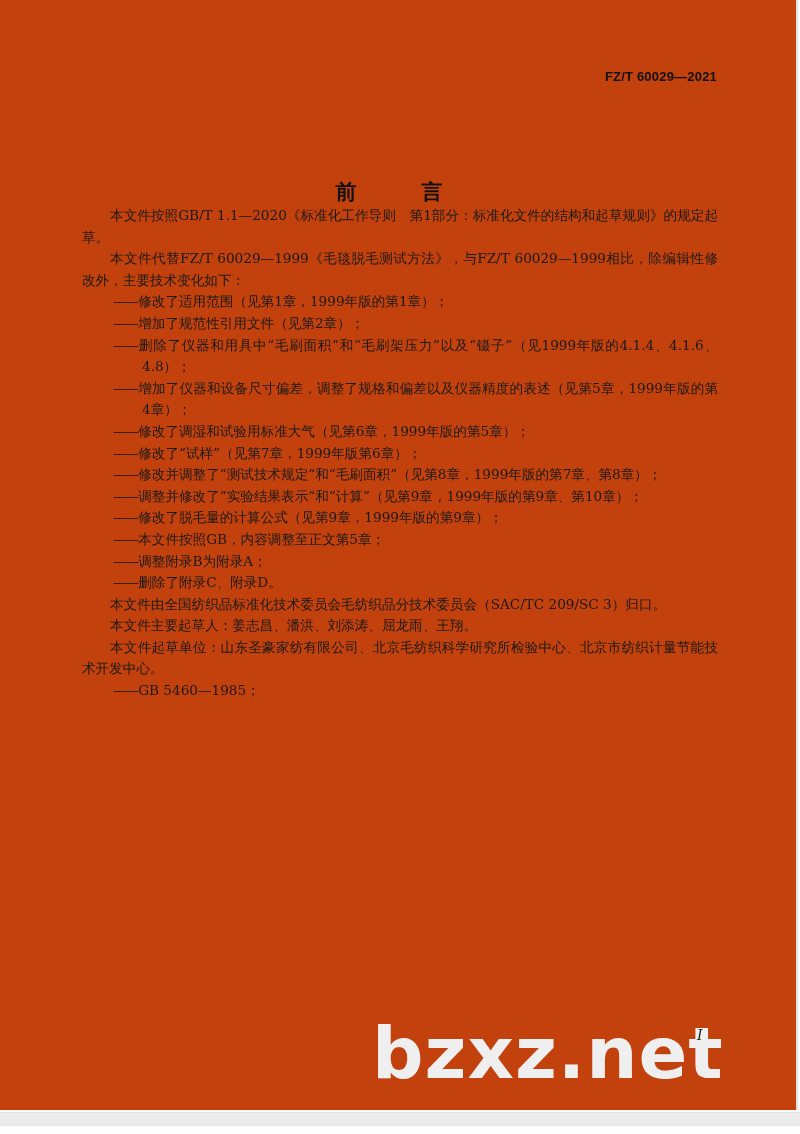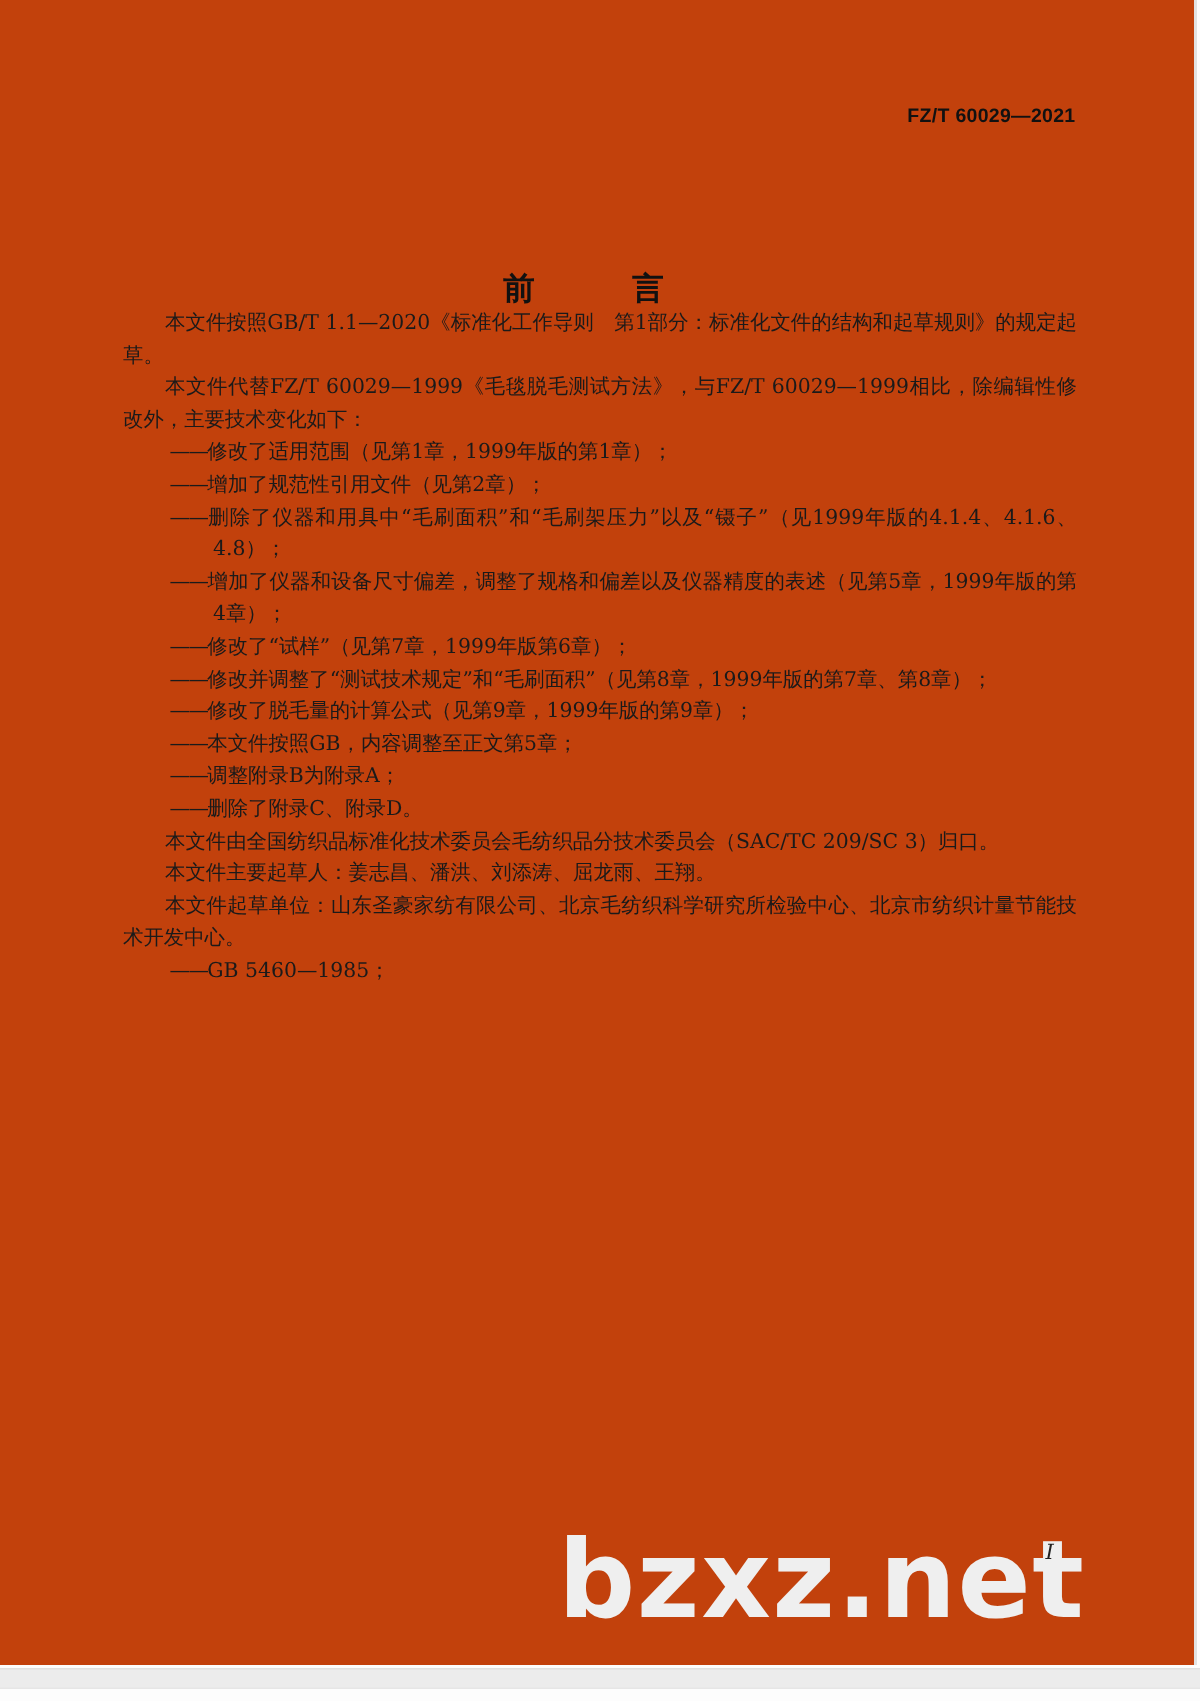--- a/index.html
+++ b/index.html
@@ -54,22 +54,24 @@
 
   <div class="body">
     <p class="p">本文件按照GB/T 1.1—2020《标准化工作导则　第1部分：标准化文件的结构和起草规则》的规定起草。</p>
     <p class="p">本文件代替FZ/T 60029—1999《毛毯脱毛测试方法》，与FZ/T 60029—1999相比，除编辑性修改外，主要技术变化如下：</p>
 
     <div>
       <p class="li"><span class="dash">——</span><span>修改了适用范围（见第1章，1999年版的第1章）；</span></p>
       <p class="li"><span class="dash">——</span><span>增加了规范性引用文件（见第2章）；</span></p>
       <p class="li"><span class="dash">——</span><span>删除了仪器和用具中“毛刷面积”和“毛刷架压力”以及“镊子”（见1999年版的4.1.4、4.1.6、4.8）；</span></p>
       <p class="li"><span class="dash">——</span><span>增加了仪器和设备尺寸偏差，调整了规格和偏差以及仪器精度的表述（见第5章，1999年版的第4章）；</span></p>
+      <p class="li"><span class="dash">——</span><span>修改了调湿和试验用标准大气（见第6章，1999年版的第5章）；</span></p>
       <p class="li"><span class="dash">——</span><span>修改了“试样”（见第7章，1999年版第6章）；</span></p>
       <p class="li"><span class="dash">——</span><span>修改并调整了“测试技术规定”和“毛刷面积”（见第8章，1999年版的第7章、第8章）；</span></p>
+      <p class="li"><span class="dash">——</span><span>调整并修改了“实验结果表示”和“计算”（见第9章，1999年版的第9章、第10章）；</span></p>
       <p class="li"><span class="dash">——</span><span>修改了脱毛量的计算公式（见第9章，1999年版的第9章）；</span></p>
       <p class="li"><span class="dash">——</span><span>本文件按照GB，内容调整至正文第5章；</span></p>
       <p class="li"><span class="dash">——</span><span>调整附录B为附录A；</span></p>
       <p class="li"><span class="dash">——</span><span>删除了附录C、附录D。</span></p>
     </div>
 
     <p class="p">本文件由全国纺织品标准化技术委员会毛纺织品分技术委员会（SAC/TC 209/SC 3）归口。</p>
     <p class="p">本文件主要起草人：姜志昌、潘洪、刘添涛、屈龙雨、王翔。</p>
     <p class="p">本文件起草单位：山东圣豪家纺有限公司、北京毛纺织科学研究所检验中心、北京市纺织计量节能技术开发中心。</p>
 

